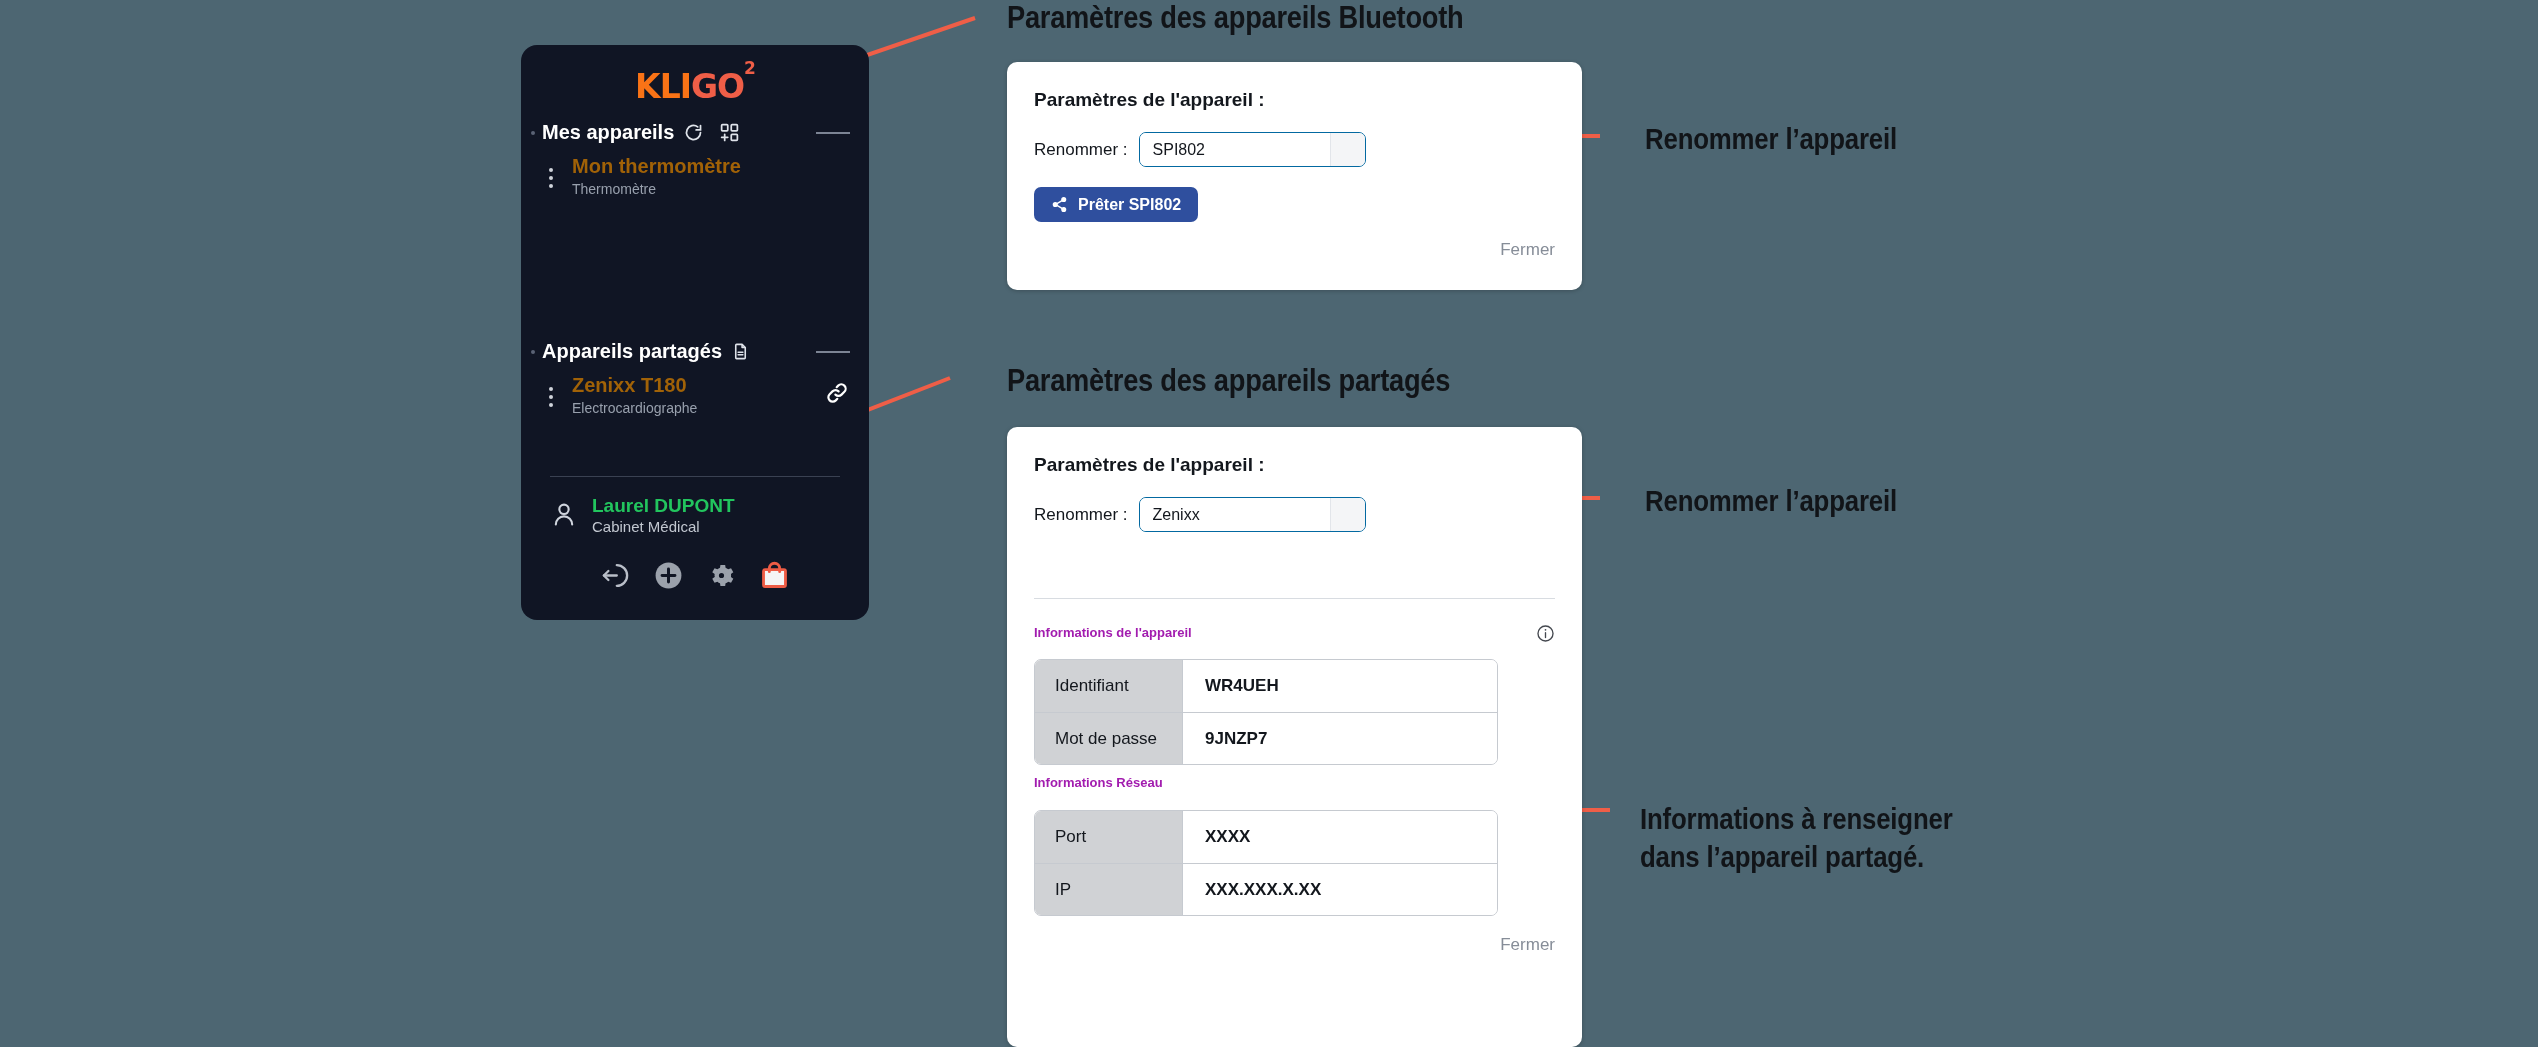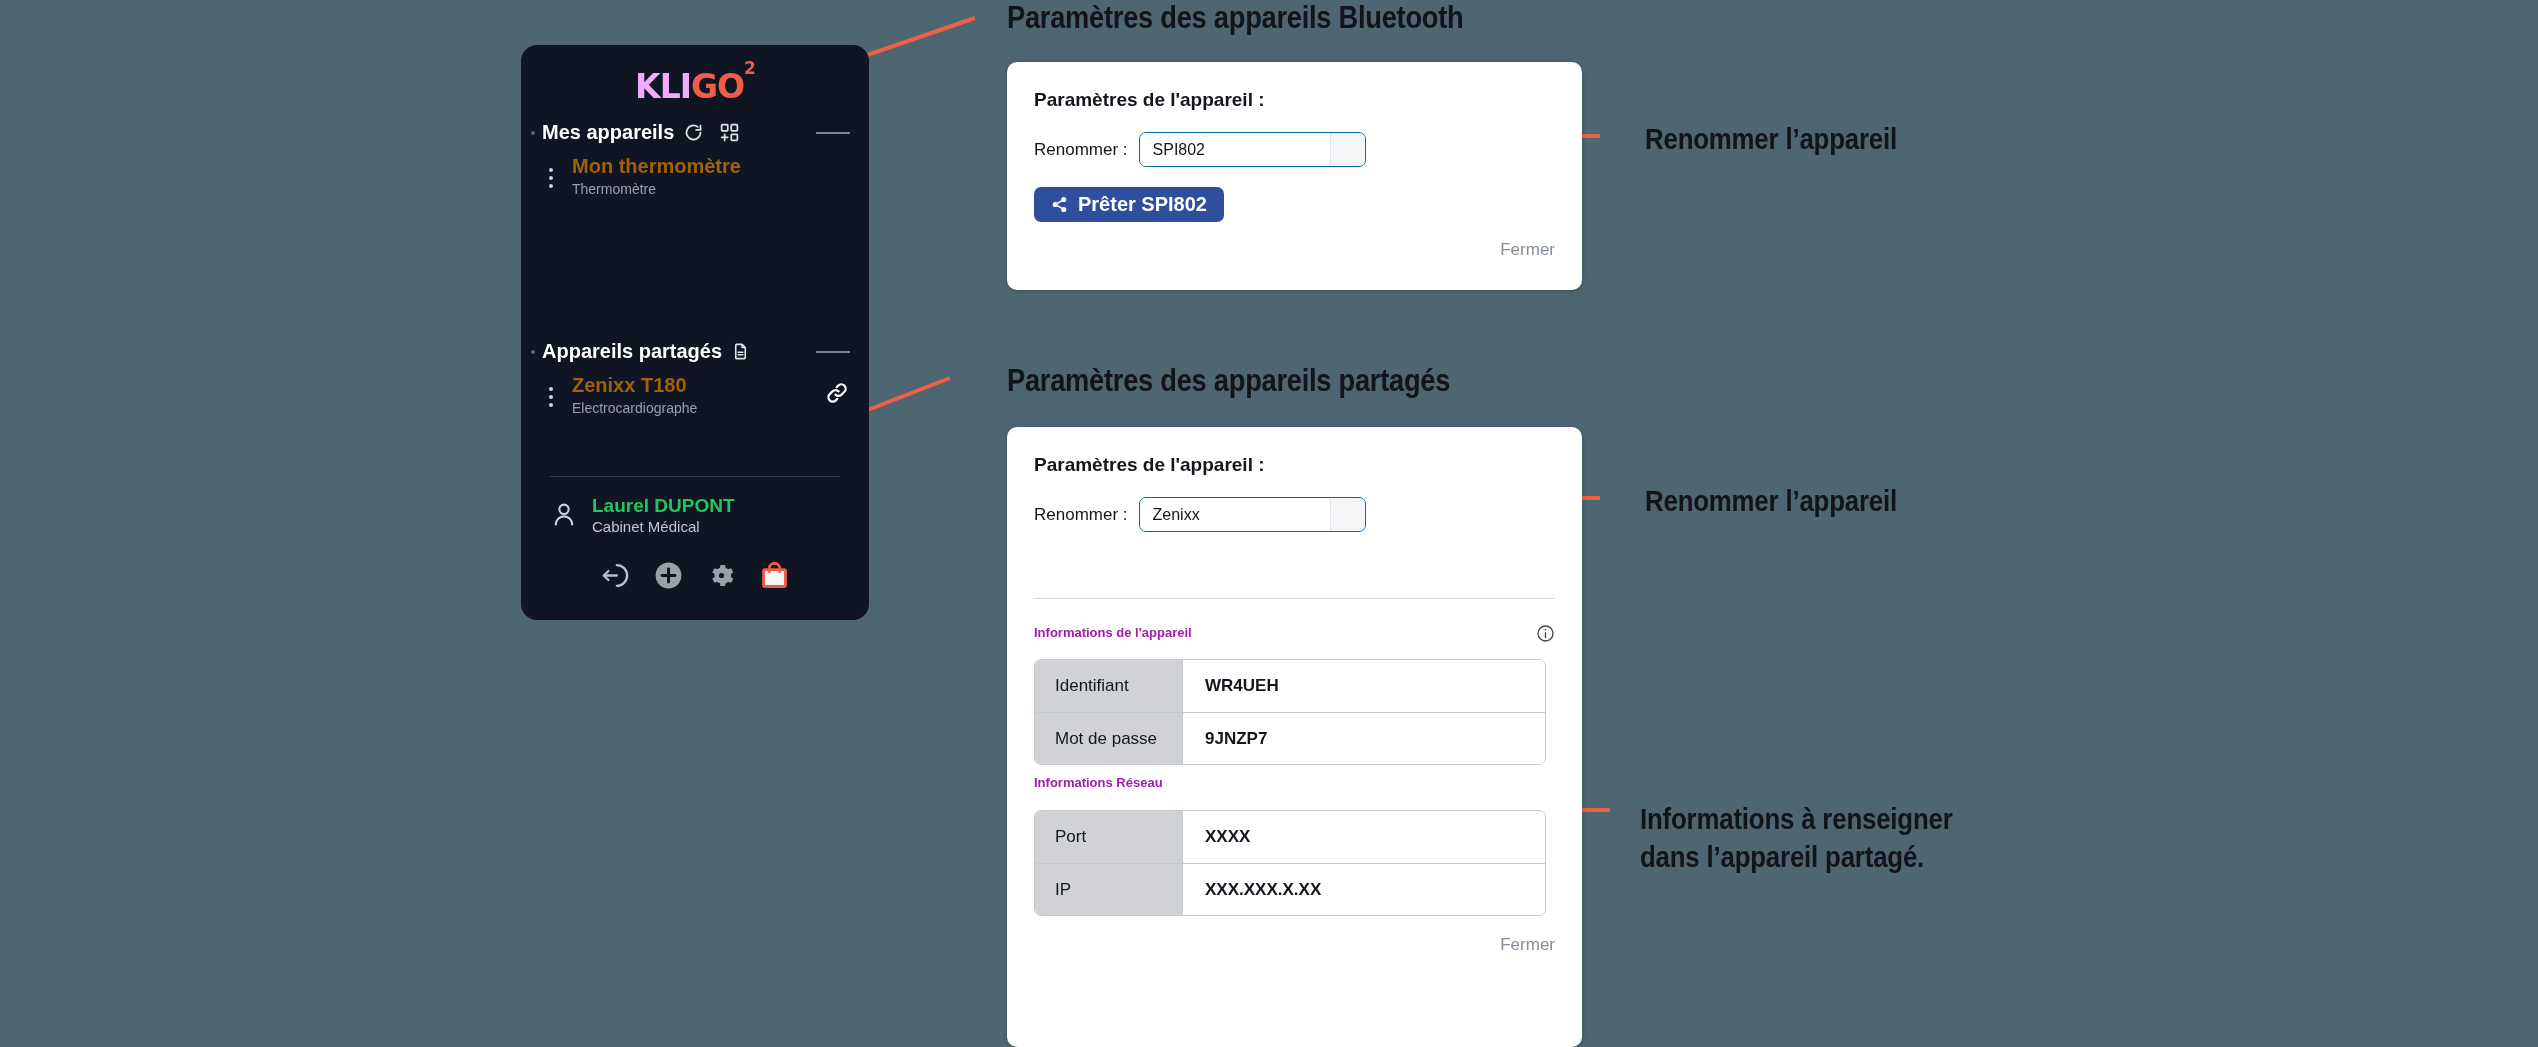--- a/index.html
+++ b/index.html
@@ -67,21 +67,21 @@
     position: absolute;
     top: 25px;
     left: 0; right: 0;
     text-align: center;
     font-family: "DejaVu Sans", sans-serif;
     font-weight: bold;
     font-size: 33px;
     letter-spacing: -1px;
     line-height: 1;
   }
-  .logo .kli { color: #f0abfc; margin-top: 17px; }
+  .logo .kli { color: #f97316; margin-top: 17px; }
   .logo .go  { color: #ef5e47; }
   .logo sup  { color: #ef5e47; font-size: 17px; top: -12px; position: relative; }
 
   .sec-head {
     position: absolute;
     left: 21px;
     width: 308px;
     display: flex;
     align-items: center;
     gap: 9px;
@@ -238,21 +238,21 @@
     height: 35px;
     padding: 0 17px;
     display: inline-flex;
     align-items: center;
     gap: 10px;
     background: #2f4f9e;
     color: #ffffff;
     border: none;
     border-radius: 7px;
     font-family: "Liberation Sans", sans-serif;
-    font-size: 20px;
+    font-size: 16px;
     font-weight: bold;
     cursor: pointer;
   }
 
   .close-link {
     position: absolute;
     right: 27px;
     font-size: 17px;
     color: #868d98;
     cursor: pointer;
@@ -269,21 +269,21 @@
     position: absolute;
     left: 27px;
     font-size: 13px;
     font-weight: bold;
     color: #a21caf;
   }
 
   .info-table {
     position: absolute;
     left: 27px;
-    width: 512px;
+    width: 464px;
     border: 1px solid #c6cad0;
     border-radius: 7px;
     border-collapse: separate;
     border-spacing: 0;
     overflow: hidden;
     background: #ffffff;
   }
   .info-table td {
     height: 52px;
     font-size: 17px;

